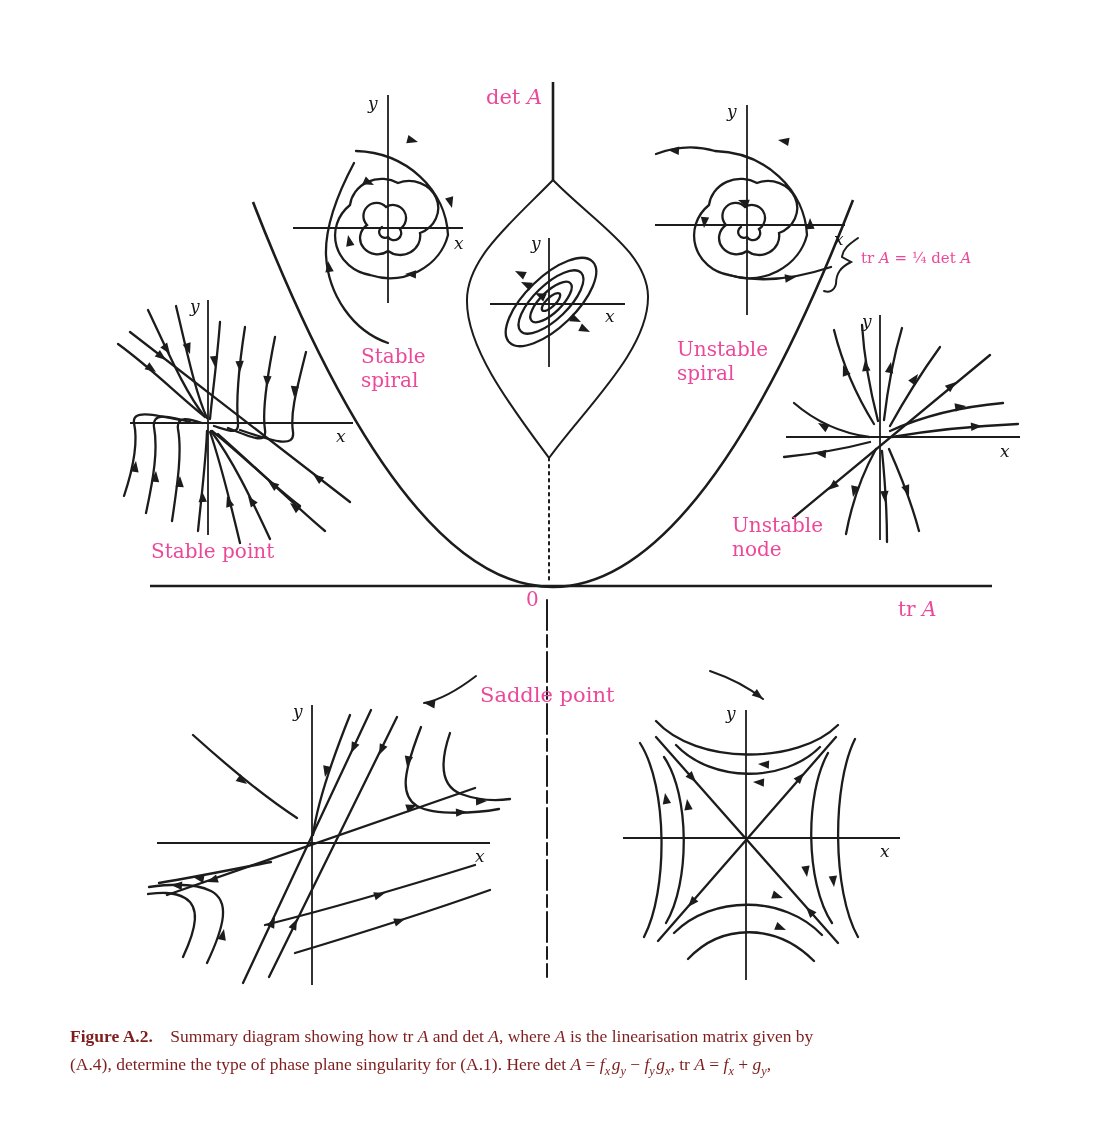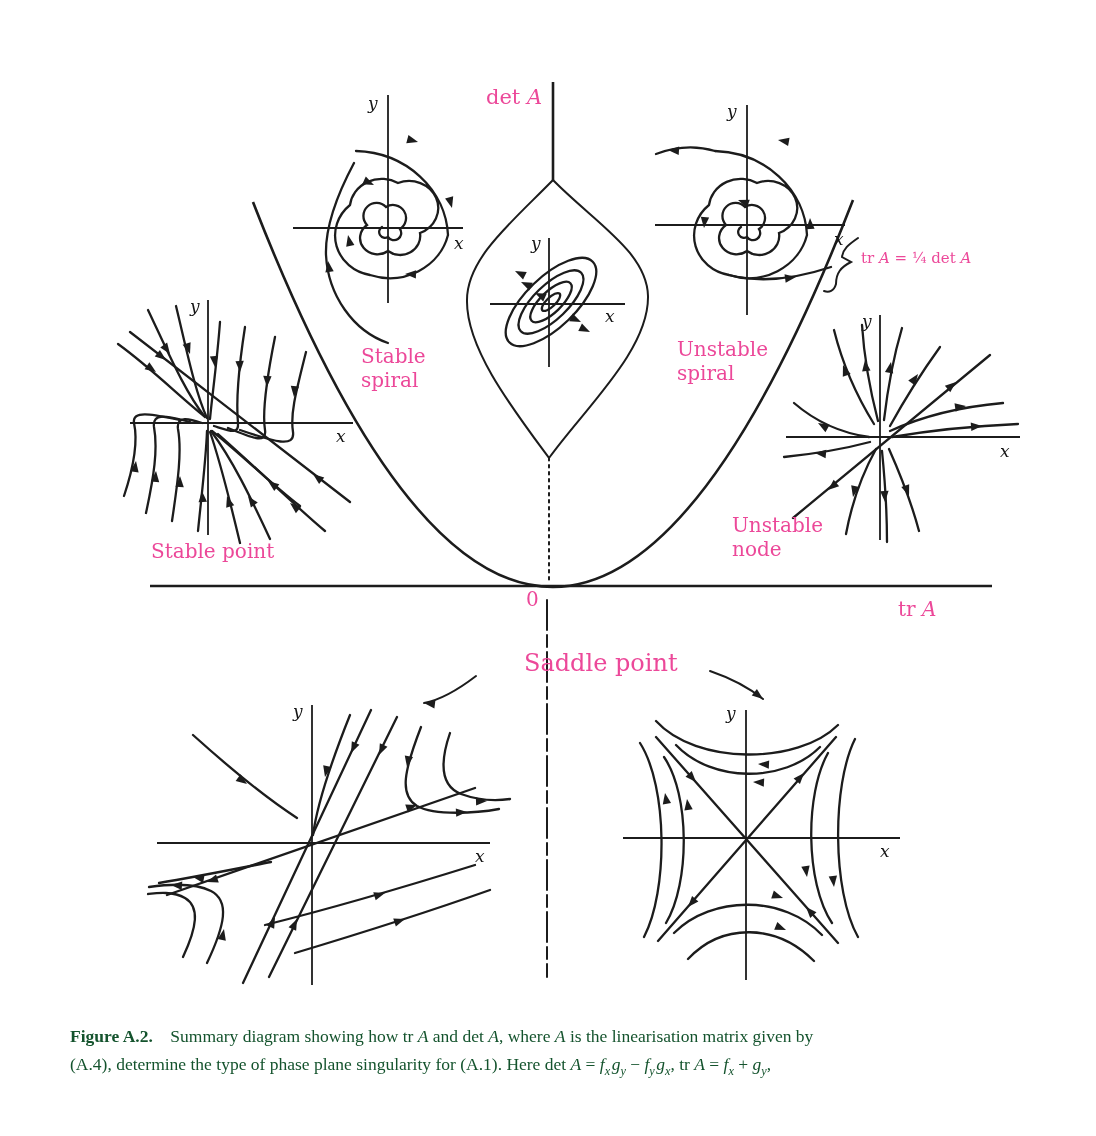--- a/index.html
+++ b/index.html
@@ -9,21 +9,21 @@
   .tr{fill:none;stroke:#1c1c1c;stroke-width:2.3;stroke-linecap:round;}
   .thin{fill:none;stroke:#1c1c1c;stroke-width:2;stroke-linecap:round;}
   .axl{fill:none;stroke:#1c1c1c;stroke-width:1.8;}
   .mainl{fill:none;stroke:#1c1c1c;stroke-width:2.6;}
   .ah{fill:#1c1c1c;stroke:none;}
   .ax{font-family:"DejaVu Serif",serif;font-style:italic;font-size:17px;fill:#151515;}
   .lbl{position:absolute;font-family:"DejaVu Serif",serif;color:#ec4899;white-space:pre-line;
        font-size:20px;line-height:24px;}
   .math i{font-style:italic;}
   .cap{position:absolute;left:70px;top:1022px;width:985px;
-       font-family:"Liberation Serif",serif;font-size:17.5px;color:#14532d;}
+       font-family:"Liberation Serif",serif;font-size:17.5px;color:#7f1d1d;}
   .cl{height:28px;line-height:28px;white-space:nowrap;}
   .cl sub{font-size:70%;}
 </style>
 </head>
 <body>
 
 <div class="page">
 
   <svg style="left:0;top:0" width="1096" height="1136" viewBox="0 0 1096 1136">
     <g>
@@ -302,20 +302,20 @@
   <div class="lbl math" style="left:898px;top:589px;font-size:20px;margin-top:8px;">tr <i>A</i></div>
   <div class="lbl" style="left:526px;top:587px;font-size:20px;">0</div>
 
   <div class="lbl" style="left:361px;top:344px;">Stable
 spiral</div>
   <div class="lbl" style="left:677px;top:337px;">Unstable
 spiral</div>
   <div class="lbl" style="left:151px;top:539px;">Stable point</div>
   <div class="lbl" style="left:732px;top:513px;">Unstable
 node</div>
-  <div class="lbl" style="left:480px;top:651px;font-size:24px;margin-left:44px;">Saddle point</div>
+  <div class="lbl" style="left:480px;top:683px;font-size:21px;">Saddle point</div>
 
   <div class="cap">
     <div class="cl"><b>Figure A.2.</b> Summary diagram showing how tr <i>A</i> and det <i>A</i>, where <i>A</i> is the linearisation matrix given by</div>
     <div class="cl">(A.4), determine the type of phase plane singularity for (A.1). Here det <i>A</i> = <i>f<sub>x</sub> g<sub>y</sub></i> − <i>f<sub>y</sub> g<sub>x</sub></i>, tr <i>A</i> = <i>f<sub>x</sub></i> + <i>g<sub>y</sub></i>,</div>
   </div>
 
 </div>
 
 </body></html>

